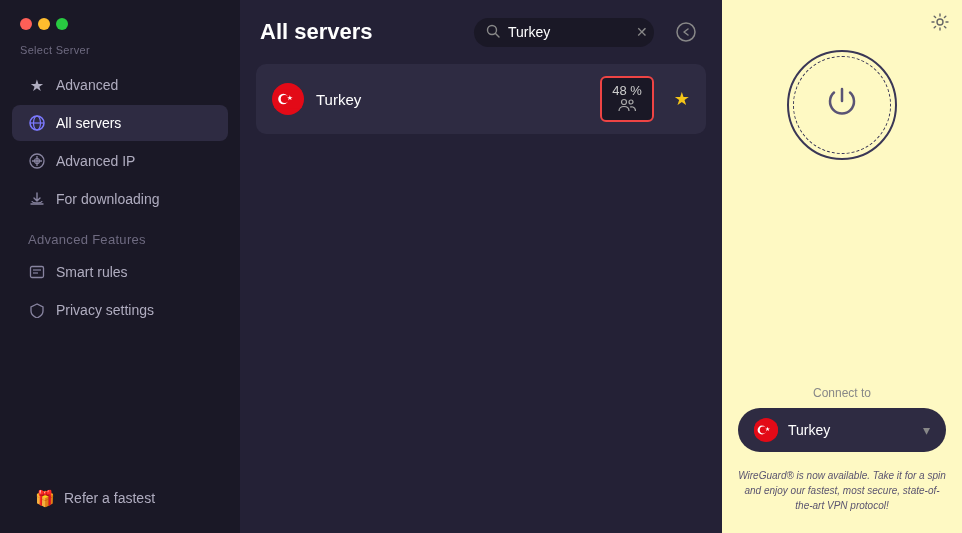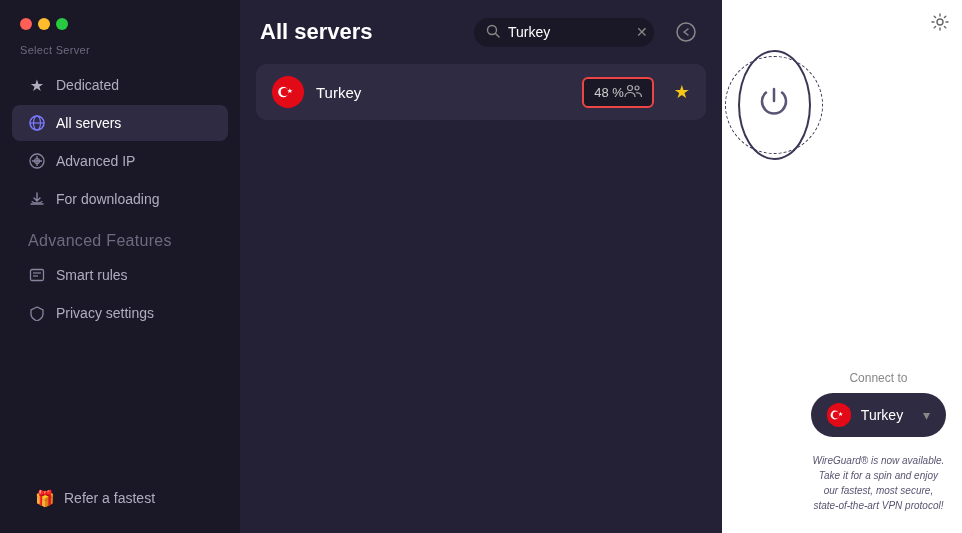--- a/index.html
+++ b/index.html
@@ -68,21 +68,21 @@
       width: 18px;
       height: 18px;
       display: flex;
       align-items: center;
       justify-content: center;
       font-size: 16px;
       flex-shrink: 0;
     }
 
     .section-label {
-      font-size: 16px;
+      font-size: 13px;
       color: #6e6a80;
       padding: 14px 16px 6px 24px;
       letter-spacing: 0.3px;
     }
 
     .sidebar-bottom {
       margin-top: auto;
       padding: 12px 8px;
     }
 
@@ -180,40 +180,41 @@
 
     .server-stats {
       display: flex;
       align-items: center;
       background: #1a1826;
       border: 2px solid #e44;
       border-radius: 6px;
       padding: 5px 10px;
       font-size: 13px;
       color: #ccc;
+      flex-direction: column;
     }
 
     .server-stats .percent {
       color: #ccc;
     }
 
     .server-star {
       color: #f5c518;
       font-size: 18px;
       margin-left: 8px;
       cursor: pointer;
     }
 
     
     .right-panel {
       width: 240px;
-      background: #ffffff;
-      display: flex;
-      flex-direction: row;
-      align-items: flex-end;
+      background: #fef9c3;
+      display: flex;
+      flex-direction: column;
+      align-items: center;
       padding: 20px 16px;
       flex-shrink: 0;
     }
 
     .vpn-power-btn {
       width: 110px;
       height: 110px;
       border-radius: 50%;
       background: transparent;
       border: 2px solid #3a3756;
@@ -314,21 +315,21 @@
   <div class="traffic-lights">
     <span class="traffic-light close"></span>
     <span class="traffic-light minimize"></span>
     <span class="traffic-light maximize"></span>
   </div>
 
   <div class="select-server-label">Select Server</div>
 
   <div class="sidebar-item">
     <span class="icon">★</span>
-    <span>Dedicated</span>
+    <span>Advanced</span>
   </div>
 
   <div class="sidebar-item active">
     <span class="icon">
       <svg width="16" height="16" viewBox="0 0 16 16" fill="none">
         <circle cx="8" cy="8" r="7" stroke="#7c7aff" stroke-width="1.5"></circle>
         <ellipse cx="8" cy="8" rx="3.5" ry="7" stroke="#7c7aff" stroke-width="1.2"></ellipse>
         <line x1="1" y1="8" x2="15" y2="8" stroke="#7c7aff" stroke-width="1.2"></line>
       </svg>
     </span>

